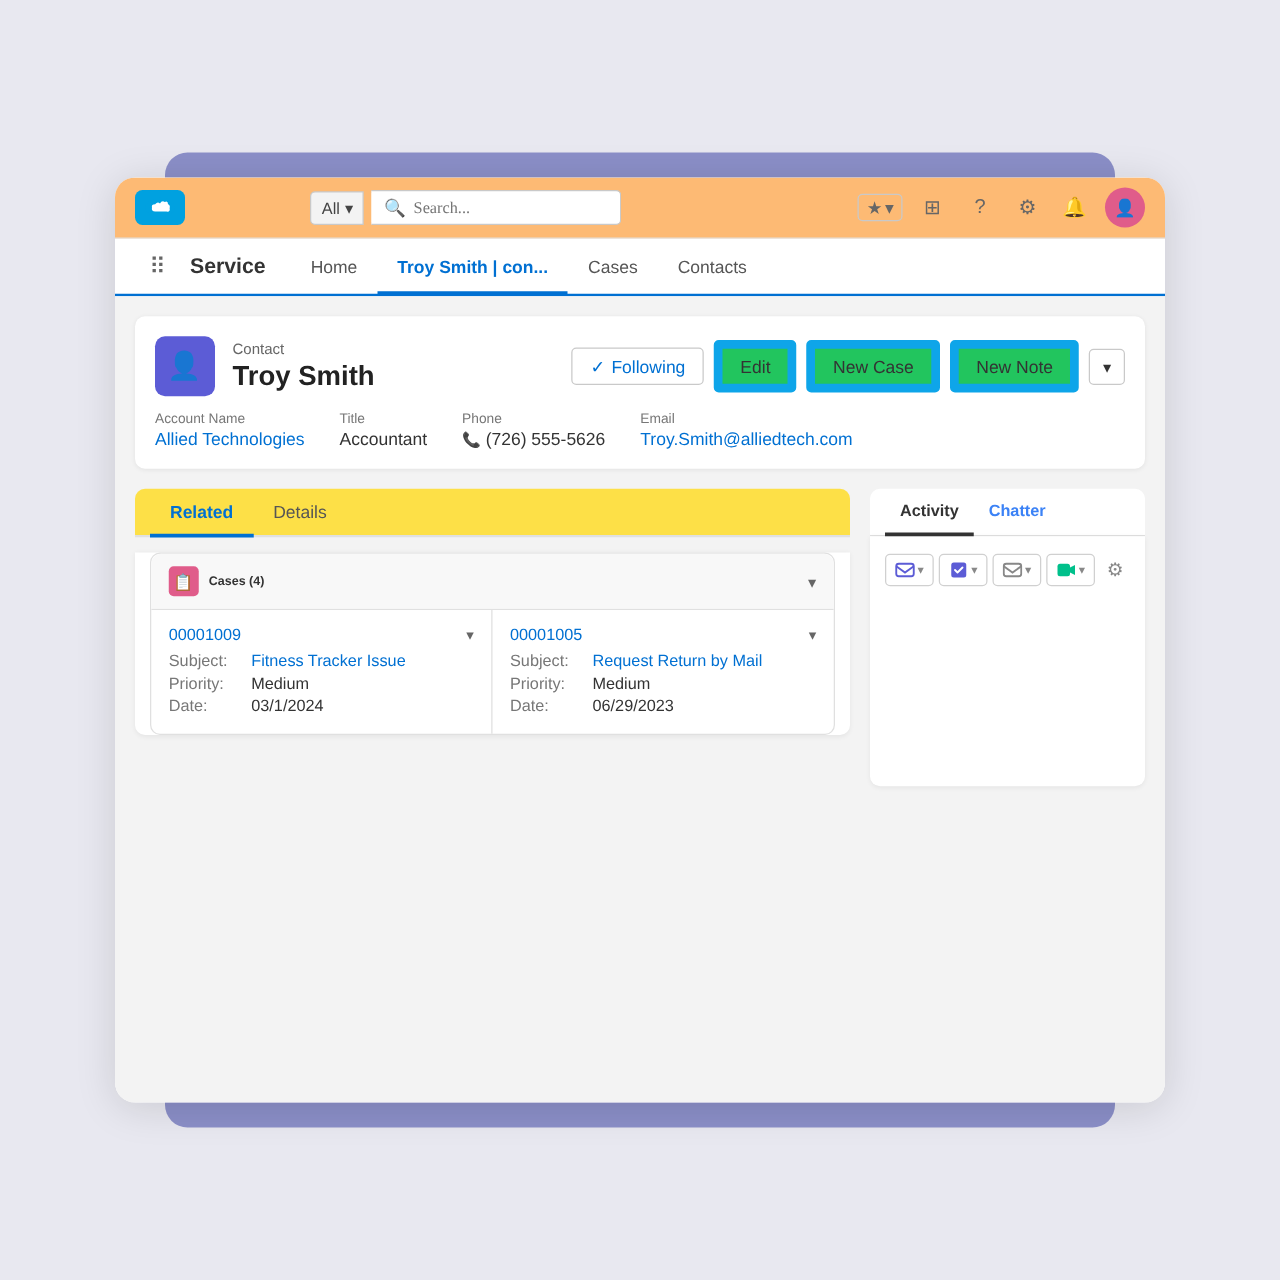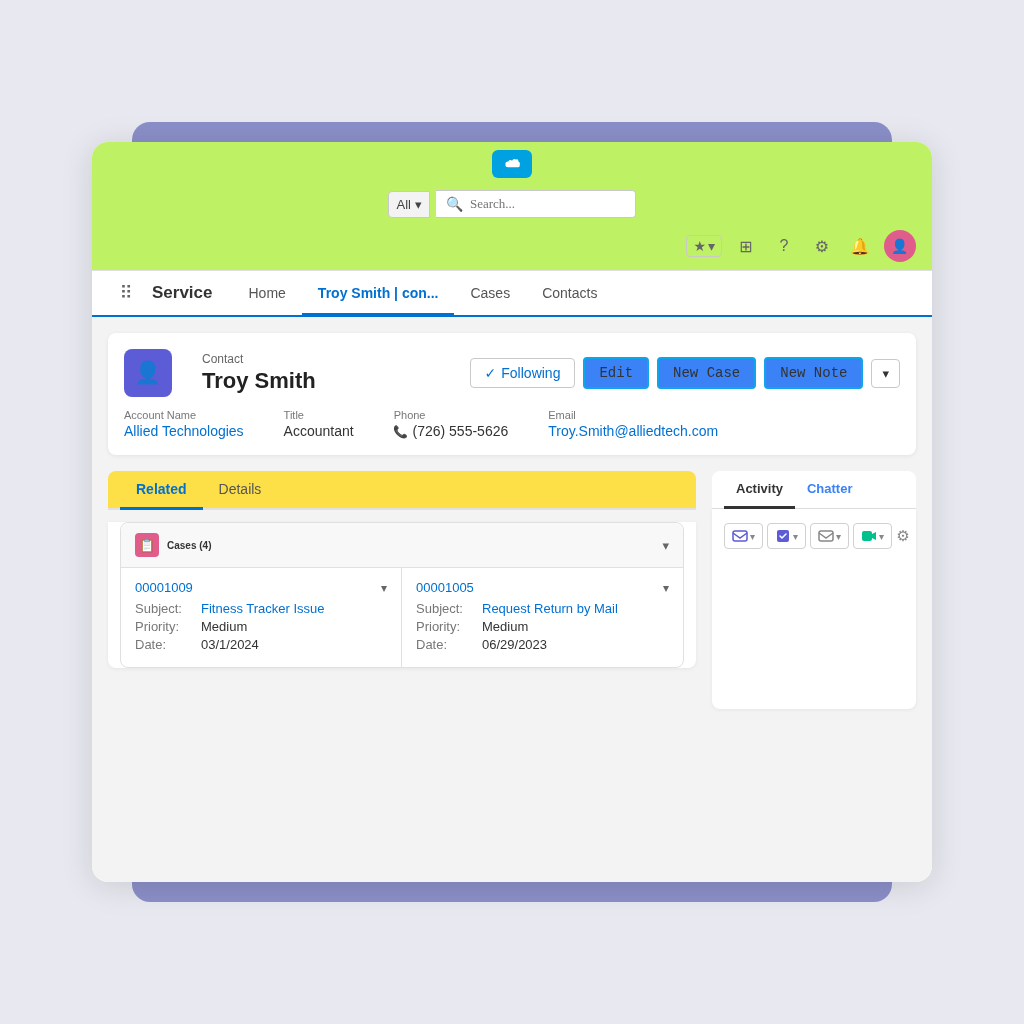--- a/index.html
+++ b/index.html
@@ -44,22 +44,21 @@
       overflow: hidden;
     }
 
     
     .header-bar {
       display: flex;
       align-items: center;
       padding: 8px 16px;
       border-bottom: 1px solid #e0e0e0;
       gap: 12px;
-      background: #bef264;
-      flex-direction: column;
+      background: #fdba74;
     }
     .salesforce-logo {
       width: 40px;
       height: 28px;
       background: #00a1e0;
       border-radius: 6px;
       display: flex;
       align-items: center;
       justify-content: center;
       flex-shrink: 0;
@@ -197,62 +196,61 @@
     .record-icon {
       width: 48px; height: 48px;
       background: #5c5cd6;
       border-radius: 8px;
       display: flex; align-items: center; justify-content: center;
       color: #fff; font-size: 22px;
       flex-shrink: 0;
     }
     .record-title-area {
       flex: 1;
-      margin-left: 16px;
     }
     .record-type {
       font-size: 12px; color: #666; margin-bottom: 2px;
     }
     .record-name {
       font-size: 22px; font-weight: bold; color: #222;
     }
     .record-actions {
       display: flex; align-items: center; gap: 8px; margin-left: auto;
     }
     .following-btn {
       display: flex; align-items: center; gap: 5px;
       border: 1px solid #c9c9c9; border-radius: 4px;
       padding: 6px 14px; font-size: 14px; cursor: pointer;
       background: #fff; color: #0070d2; font-weight: 500;
     }
     .following-btn .check { color: #0070d2; }
     .action-btn {
-      border: 2px solid #0ea5e9; border-radius: 4px;
+      border: 7px solid #0ea5e9; border-radius: 4px;
       padding: 6px 14px; font-size: 14px; cursor: pointer;
-      background: #3b82f6; color: #333; font-family: Liberation Mono, monospace;
+      background: #22c55e; color: #333;
     }
     .dropdown-arrow-btn {
       border: 1px solid #c9c9c9; border-radius: 4px;
       padding: 6px 10px; font-size: 13px; cursor: pointer;
       background: #fff; color: #333;
     }
     .record-fields {
-      display: flex; gap: 40px; flex-wrap: wrap;
+      display: flex; gap: 28px; flex-wrap: wrap;
     }
     .field-group { display: flex; flex-direction: column; }
     .field-label { font-size: 11px; color: #777; margin-bottom: 2px; }
     .field-value { font-size: 14px; color: #333; }
     .field-value.link { color: #0070d2; cursor: pointer; text-decoration: none; }
 
     
     .main-content {
       display: flex; gap: 16px;
     }
     .left-panel { flex: 1; min-width: 0; }
-    .right-panel { width: 204px; flex-shrink: 0; }
+    .right-panel { width: 220px; flex-shrink: 0; }
 
     .tabs-bar {
       display: flex; border-bottom: 2px solid #e0e0e0;
       background: #fde047; border-radius: 8px 8px 0 0;
       padding: 0 12px;
     }
     .tab-item {
       padding: 10px 16px; font-size: 14px; cursor: pointer;
       color: #555; border-bottom: 3px solid transparent; margin-bottom: -2px;
     }

